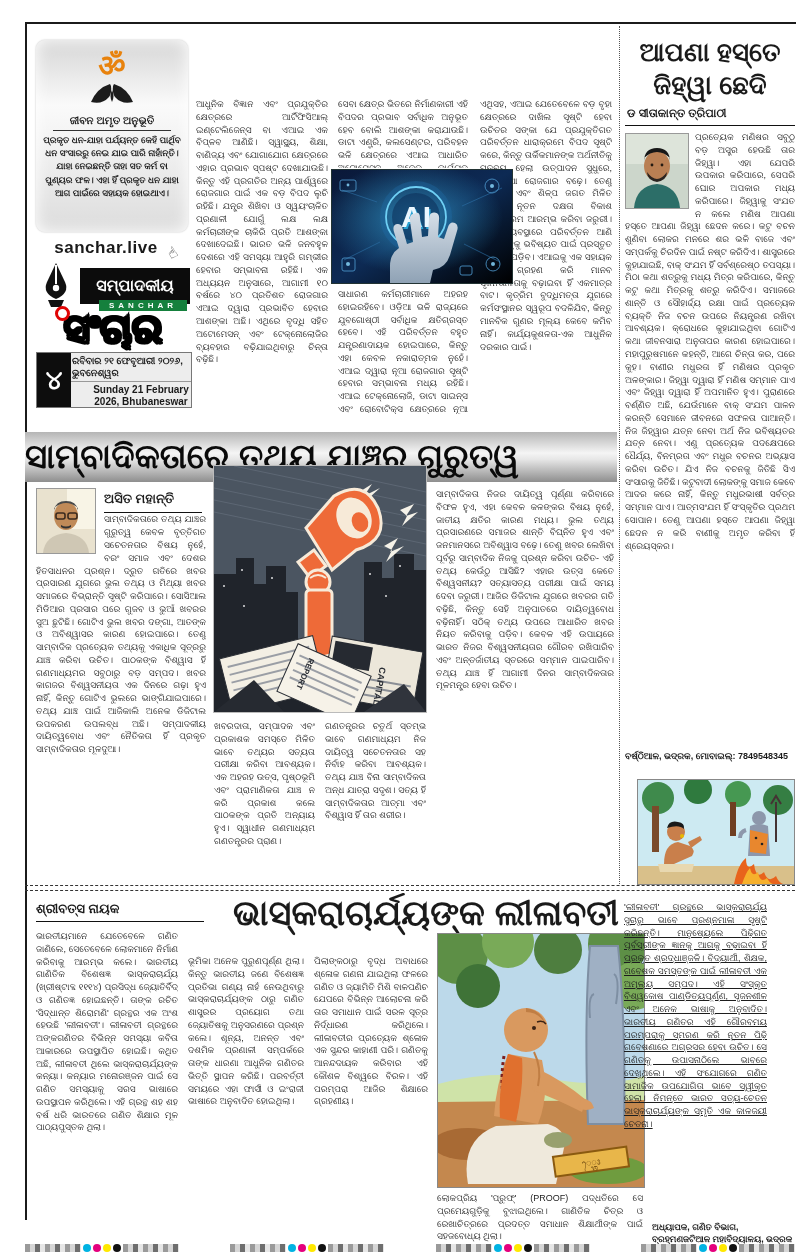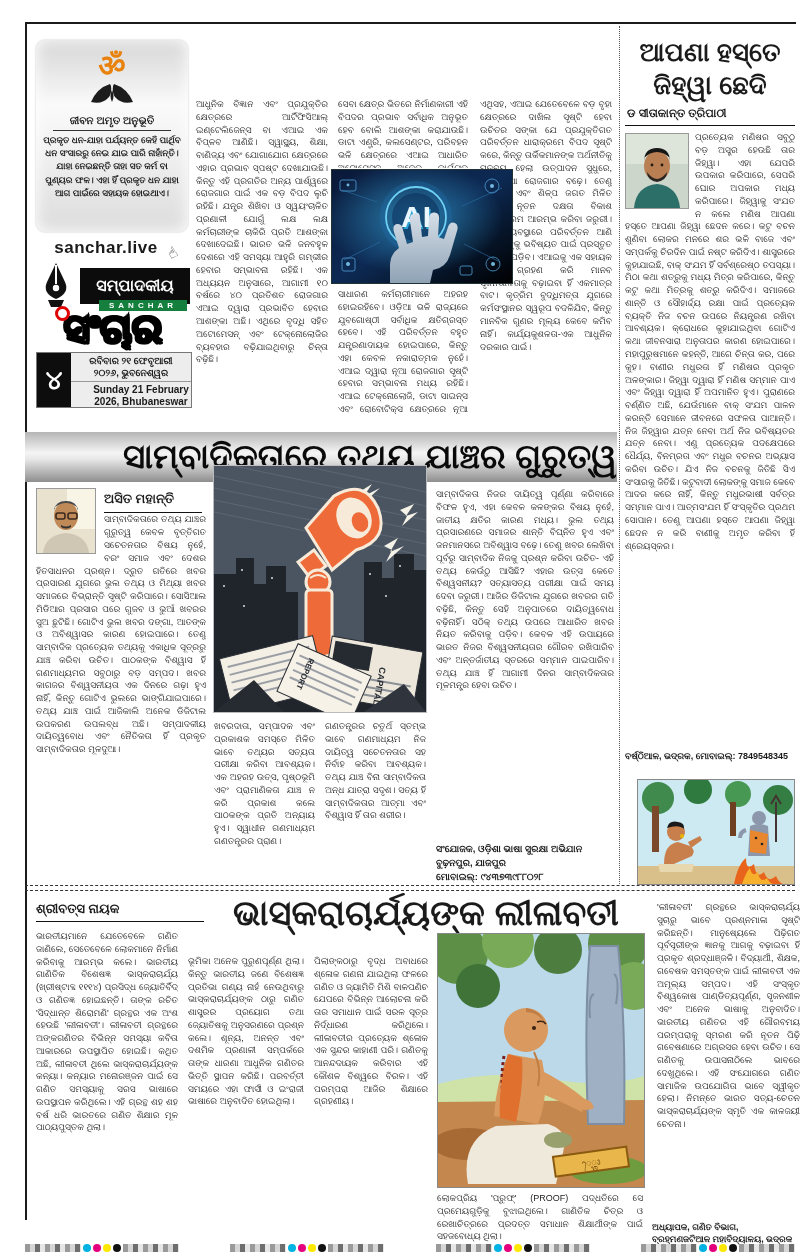--- a/index.html
+++ b/index.html
@@ -29,62 +29,62 @@
   .brand-bar{left:99px;top:300px;width:88px;height:11px;background:#15803d;color:#fff;
              font-size:8px;letter-spacing:4px;text-align:center;line-height:11px;font-weight:bold;}
   .brand-big{left:36px;top:308px;width:154px;text-align:center;font-size:40px;font-weight:bold;line-height:1.0;
              color:#fff;-webkit-text-stroke:2px #000;
              text-shadow:1.5px 1.5px 0 #000,-1.5px -1.5px 0 #000,1.5px -1.5px 0 #000,-1.5px 1.5px 0 #000;}
   .brand-ring{left:55px;top:306px;width:9px;height:9px;border:3.5px solid #e00505;border-radius:50%;background:#fff;}
   .edition{left:36px;top:352px;width:154px;height:54px;border:1px solid #777;display:flex;}
   .ed-num{width:34px;background:#0d0d0d;color:#fff;display:flex;align-items:center;justify-content:center;
           font-size:26px;font-weight:bold;}
   .ed-dates{flex:1;background:#ededed;display:flex;flex-direction:column;}
-  .ed-od{font-size:9.5px;font-weight:bold;text-align:center;padding:2px 16px;line-height:1.25;border-bottom:1px solid #999;}
+  .ed-od{font-size:9.5px;font-weight:bold;padding:2px 1px;line-height:1.25;border-bottom:1px solid #999;}
   .ed-en{font-size:10px;font-weight:bold;text-align:center;line-height:1.2;padding-top:2px;font-family:"Liberation Sans",sans-serif;padding-left:20px;}
   
   .lead-head{left:196px;top:32px;width:416px;height:60px;font-size:46px;font-weight:bold;text-align:center;
              color:#060606;letter-spacing:-1px;}
   .lead-c1{left:196px;top:98px;width:132px;height:316px;}
   .lead-c2a{left:338px;top:98px;width:130px;height:70px;}
   .lead-c2b{left:338px;top:288px;width:130px;height:126px;}
   .lead-c3{left:480px;top:98px;width:132px;height:316px;}
   .ai-img{left:332px;top:170px;width:180px;height:113px;box-shadow:0 0 0 1px #233;}
   
   .r-head{left:623px;top:36px;width:174px;text-align:center;font-size:26px;font-weight:bold;line-height:1.25;}
   .r-byline{left:627px;top:107px;width:166px;font-size:11.5px;font-weight:bold;}
   .r-rule{left:625px;top:125px;width:170px;}
   .r-body{left:625px;top:131px;width:170px;height:618px;}
   .r-photo{float:left;width:62px;height:74px;margin:2px 6px 3px 0;border:1px solid #999;}
   .r-footer{left:625px;top:751px;width:170px;font-size:9px;font-weight:bold;}
   .r-illus{left:637px;top:779px;width:156px;height:104px;border:1px solid #888;}
   
   .f-bar{left:25px;top:432px;width:592px;height:50px;
          background:linear-gradient(180deg,#b5b5b5,#f5f5f5 42%,#e6e6e6 55%,#8e8e8e);
-         display:flex;align-items:center;justify-content:flex-end;}
+         display:flex;align-items:center;justify-content:flex-start;}
   .f-bar span{font-size:34px;font-weight:bold;color:#0a0a0a;}
   .f-col1{left:36px;top:488px;width:170px;height:396px;}
   .f-photo{float:left;width:58px;height:64px;margin:0 8px 4px 0;border:1px solid #999;}
   .f-byline{overflow:hidden;font-size:13px;font-weight:bold;padding-top:2px;}
   .f-byline .rule{margin-top:4px;width:96%;}
   .f-illus{left:214px;top:466px;width:212px;height:246px;box-shadow:0 0 0 1px #bbb;}
   .f-col2{left:214px;top:720px;width:101px;height:164px;}
   .f-col3{left:325px;top:720px;width:101px;height:164px;}
   .f-col4{left:436px;top:488px;width:178px;height:352px;}
   .f-footer{left:436px;top:842px;width:178px;font-size:9.5px;font-weight:bold;line-height:1.45;}
   
   .bt-byline{left:36px;top:901px;width:168px;font-size:13px;font-weight:bold;}
   .bt-rule{left:36px;top:921px;width:168px;}
   .bt-head{left:205px;top:893px;width:442px;text-align:center;font-size:35px;font-weight:bold;}
   .bt-c1{left:36px;top:930px;width:142px;height:314px;}
   .bt-c2{left:188px;top:955px;width:116px;height:290px;}
   .bt-c3{left:314px;top:955px;width:114px;height:290px;}
   .bt-img{left:437px;top:933px;width:206px;height:253px;border:1px solid #888;}
   .bt-below{left:437px;top:1192px;width:206px;height:52px;}
-  .bt-c5{left:657px;top:901px;width:143px;height:318px;}
+  .bt-c5{left:624px;top:901px;width:143px;height:318px;text-decoration:underline;}
   .bt-footer{left:652px;top:1221px;width:143px;font-size:8.8px;font-weight:bold;line-height:1.4;}
   
   .cbar{left:25px;top:1243px;width:770px;height:10px;display:flex;justify-content:space-between;}
   .cgroup{display:flex;align-items:center;gap:2px;}
   .cstrip{width:56px;height:8px;background:repeating-linear-gradient(90deg,#9a9a9a 0 5px,#d6d6d6 5px 10px,#6e6e6e 10px 15px,#e6e6e6 15px 20px);}
   .cdot{width:8px;height:8px;border-radius:50%;}
 </style>
 </head>
 <body>
 
@@ -333,25 +333,20 @@
         <text x="86" y="204" font-size="8" font-weight="bold" fill="#2a2e35" transform="rotate(90 86 204)" font-family="Liberation Sans,sans-serif">REPORT</text>
         </g>
       <polygon points="0,246 40,214 70,246" fill="#262a31"></polygon>
       <polygon points="150,246 190,218 212,246" fill="#30343c"></polygon>
     </g>
   </svg>
 
   <div class="abs body-txt f-col2">ଖବରଦାତା, ସମ୍ପାଦକ ଏବଂ ପ୍ରକାଶକ ସମସ୍ତେ ମିଳିତ ଭାବେ ତଥ୍ୟର ସତ୍ୟତା ପରୀକ୍ଷା କରିବା ଆବଶ୍ୟକ। ଏକ ଅହରହ ଉତ୍ସ, ପୃଷ୍ଠଭୂମି ଏବଂ ପ୍ରାମାଣିକତା ଯାଞ୍ଚ ନ କରି ପ୍ରକାଶ କଲେ ପାଠକଙ୍କ ପ୍ରତି ଅନ୍ୟାୟ ହୁଏ। ସ୍ୱାଧୀନ ଗଣମାଧ୍ୟମ ଗଣତନ୍ତ୍ରର ପ୍ରାଣ।</div>
   <div class="abs body-txt f-col3">ଗଣତନ୍ତ୍ରର ଚତୁର୍ଥ ସ୍ତମ୍ଭ ଭାବେ ଗଣମାଧ୍ୟମ ନିଜ ଦାୟିତ୍ୱ ସଚେତନତାର ସହ ନିର୍ବାହ କରିବା ଆବଶ୍ୟକ। ତଥ୍ୟ ଯାଞ୍ଚ ବିନା ସାମ୍ବାଦିକତା ଅନ୍ଧ ଯାତ୍ରା ସଦୃଶ। ସତ୍ୟ ହିଁ ସାମ୍ବାଦିକତାର ଆତ୍ମା ଏବଂ ବିଶ୍ୱାସ ହିଁ ତାର ଶରୀର।</div>
   <div class="abs body-txt f-col4">ସାମ୍ବାଦିକତା ନିଜର ଦାୟିତ୍ୱ ପୂର୍ଣ୍ଣା କରିବାରେ ବିଫଳ ହୁଏ, ଏହା କେବଳ କଳଙ୍କର ବିଷୟ ନୁହେଁ, ଜାତୀୟ କ୍ଷତିର କାରଣ ମଧ୍ୟ। ଭୁଲ ତଥ୍ୟ ପ୍ରସାରଣରେ ସମାଜର ଶାନ୍ତି ବିଘ୍ନିତ ହୁଏ ଏବଂ ଜନମାନସରେ ଅବିଶ୍ୱାସ ବଢ଼େ। ତେଣୁ ଖବର ଲେଖିବା ପୂର୍ବରୁ ସାମ୍ବାଦିକ ନିଜକୁ ପ୍ରଶ୍ନ କରିବା ଉଚିତ- ଏହି ତଥ୍ୟ କେଉଁଠୁ ଆସିଛି? ଏହାର ଉତ୍ସ କେତେ ବିଶ୍ୱସନୀୟ? ସତ୍ୟାସତ୍ୟ ପରୀକ୍ଷା ପାଇଁ ସମୟ ଦେବା ଜରୁରୀ। ଆଜିର ଡିଜିଟାଲ ଯୁଗରେ ଖବରର ଗତି ବଢ଼ିଛି, କିନ୍ତୁ ସେହି ଅନୁପାତରେ ଦାୟିତ୍ୱବୋଧ ବଢ଼ିନାହିଁ। ସଠିକ୍ ତଥ୍ୟ ଉପରେ ଆଧାରିତ ଖବର ନିୟତ କରିବାକୁ ପଡ଼ିବ। କେବଳ ଏହି ଉପାୟରେ ଭାରତ ନିଜର ବିଶ୍ୱସନୀୟତାର ଗୌରବ ରଖିପାରିବ ଏବଂ ଅନ୍ତର୍ଜାତୀୟ ସ୍ତରରେ ସମ୍ମାନ ପାଇପାରିବ। ତଥ୍ୟ ଯାଞ୍ଚ ହିଁ ଆଗାମୀ ଦିନର ସାମ୍ବାଦିକତାର ମୂଳମନ୍ତ୍ର ହେବା ଉଚିତ।</div>
-  <div class="abs f-footer">
-    <div>ସଂଯୋଜକ, ଓଡ଼ିଶା ଭାଷା ସୁରକ୍ଷା ଅଭିଯାନ</div>
-    <div>ବୁଢ଼ନପୁର, ଯାଜପୁର</div>
-    <div>ମୋବାଇଲ୍: ୯୪୩୭୩୯୮୮୦୨୮</div>
-  </div>
 
   <div class="abs bt-byline">ଶ୍ରୀବତ୍ସ ନାୟକ</div>
   <div class="abs rule bt-rule"></div>
   <div class="abs bt-head">ଭାସ୍କରାଚାର୍ଯ୍ୟଙ୍କ ଲୀଳାବତୀ</div>
   <div class="abs body-txt bt-c1">ଭାରତୀୟମାନେ ଯେତେବେଳେ ଗଣିତ ଜାଣିଲେ, ସେତେବେଳେ ଲୋକମାନେ ନିର୍ମାଣ କରିବାକୁ ଆରମ୍ଭ କଲେ। ଭାରତୀୟ ଗାଣିତିକ ବିଶେଷଜ୍ଞ ଭାସ୍କରାଚାର୍ଯ୍ୟ (ଖ୍ରୀଷ୍ଟାବ୍ଦ ୧୧୧୪) ପ୍ରସିଦ୍ଧ ଜ୍ୟୋତିର୍ବିଦ୍ ଓ ଗଣିତଜ୍ଞ ହୋଇଛନ୍ତି। ତାଙ୍କ ରଚିତ 'ସିଦ୍ଧାନ୍ତ ଶିରୋମଣି' ଗ୍ରନ୍ଥର ଏକ ଅଂଶ ହେଉଛି 'ଲୀଳାବତୀ'। ଲୀଳାବତୀ ଗ୍ରନ୍ଥରେ ଅଙ୍କଗଣିତର ବିଭିନ୍ନ ସମସ୍ୟା କବିତା ଆକାରରେ ଉପସ୍ଥାପିତ ହୋଇଛି। କଥିତ ଅଛି, ଲୀଳାବତୀ ଥିଲେ ଭାସ୍କରାଚାର୍ଯ୍ୟଙ୍କ କନ୍ୟା। କନ୍ୟାର ମନୋରଞ୍ଜନ ପାଇଁ ସେ ଗଣିତ ସମସ୍ୟାକୁ ସରସ ଭାଷାରେ ଉପସ୍ଥାପନ କରିଥିଲେ। ଏହି ଗ୍ରନ୍ଥ ଶହ ଶହ ବର୍ଷ ଧରି ଭାରତରେ ଗଣିତ ଶିକ୍ଷାର ମୂଳ ପାଠ୍ୟପୁସ୍ତକ ଥିଲା।</div>
   <div class="abs body-txt bt-c2">ଭୂମିକା ଅନେକ ପୁରୁଣପୂର୍ଣ୍ଣ ଥିଲା। କିନ୍ତୁ ଭାରତୀୟ ଜଣେ ବିଶେଷଜ୍ଞ ପ୍ରତିଭା ଗଣ୍ୟ ନାହଁ ନେଉଥିବାରୁ ଭାସ୍କରାଚାର୍ଯ୍ୟଙ୍କ ଠାରୁ ଗଣିତ ଶାସ୍ତ୍ରର ପ୍ରୟୋଗ ତଥା ଜ୍ୟୋତିଷକୁ ଅନୁସରଣରେ ପ୍ରଶ୍ନ କଲେ। ଶୂନ୍ୟ, ଅନନ୍ତ ଏବଂ ଦଶମିକ ପ୍ରଣାଳୀ ସମ୍ପର୍କରେ ତାଙ୍କ ଧାରଣା ଆଧୁନିକ ଗଣିତର ଭିତ୍ତି ସ୍ଥାପନ କରିଛି। ପରବର୍ତ୍ତୀ ସମୟରେ ଏହା ଫାର୍ସୀ ଓ ଇଂରାଜୀ ଭାଷାରେ ଅନୁବାଦିତ ହୋଇଥିଲା।</div>
   <div class="abs body-txt bt-c3">ପିଲାଙ୍କଠାରୁ ବୃଦ୍ଧ ଅବାଧରେ ଶ୍ଳୋକ ଗଣନା ଯାଇଥିଲା ଫଳରେ ଗଣିତ ଓ ଜ୍ୟାମିତି ମିଶି ବାଳପଣିଚ ଯେପରେ ବିଭିନ୍ନ ଆଲୋଚନା କରି ତାର ସମାଧାନ ପାଇଁ ସରଳ ସୂତ୍ର ନିର୍ଦ୍ଧାରଣ କରିଥିଲେ। ଲୀଳାବତୀର ପ୍ରତ୍ୟେକ ଶ୍ଳୋକ ଏକ ସୁନ୍ଦର କାହାଣୀ ପରି। ଗଣିତକୁ ଆନନ୍ଦଦାୟକ କରିବାର ଏହି କୌଶଳ ବିଶ୍ୱରେ ବିରଳ। ଏହି ପରମ୍ପରା ଆଜିର ଶିକ୍ଷାରେ ଗ୍ରହଣୀୟ।</div>
 
   <svg class="abs bt-img" viewBox="0 0 206 253">
     <rect width="206" height="253" fill="#bcd9ea"></rect>

